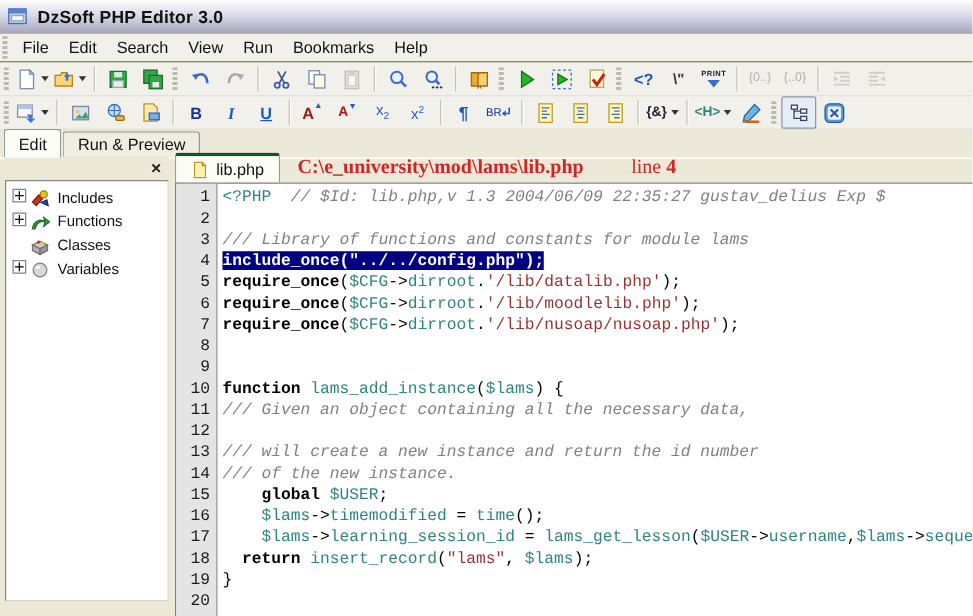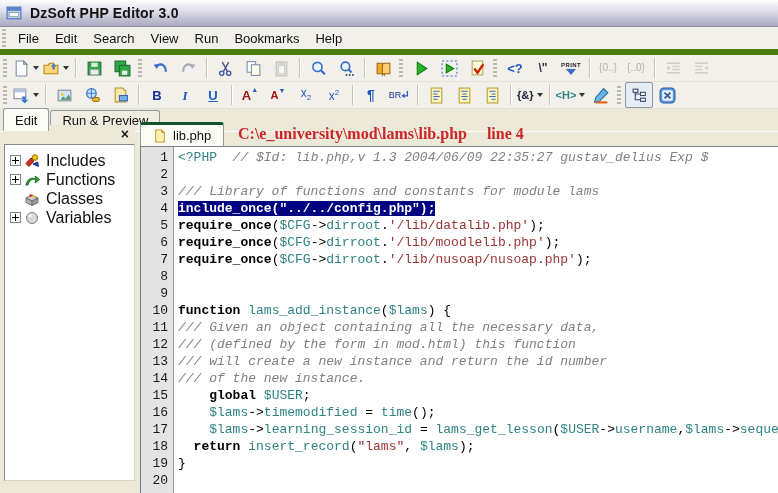--- a/index.html
+++ b/index.html
@@ -6,21 +6,21 @@
   body{width:778px;height:493px;position:relative;background:#ece9d8;overflow:hidden;
        font-family:"Liberation Sans",sans-serif;-webkit-font-smoothing:none}
 
   
   .titlebar{height:26px;background:linear-gradient(180deg,#fdfdfe 0%,#dcdbe8 45%,#a9a8bf 100%);
             display:flex;align-items:center;padding:0 6px;border-bottom:1px solid #8a8aa2}
   .titlebar .title{font-weight:bold;font-size:14px;color:#111;margin-left:7px;letter-spacing:.2px}
   .appicon svg{width:17px;height:17px;display:block}
 
   
-  .menubar{height:22px;background:#f1f0ea;display:flex;align-items:center;border-bottom:6px solid #4d7c0f}
+  .menubar{height:22px;background:#f1f0ea;display:flex;align-items:center;border-bottom:1px solid #4d7c0f}
   .menu-item{padding:3px 8px;font-size:13px;color:#111;cursor:default}
 
   
   .toolbar{height:26px;background:#f1f0ea;display:flex;align-items:center;border-bottom:1px solid #e3e0d4;padding-left:1px}
   .grip{width:4px;height:18px;margin:0 4px 0 2px;flex:none;
         background:repeating-linear-gradient(180deg,#bcb9a9 0 2px,#f1f0ea 2px 4px);}
   .tsep{width:1px;height:20px;background:#c6c3b3;box-shadow:1px 0 0 #fff;margin:0 4px;flex:none}
   .tbtn{min-width:24px;height:24px;padding:0 1px;display:flex;align-items:center;justify-content:center;
         border:1px solid transparent;border-radius:2px;flex:none;cursor:default}
   .tbtn.dis{opacity:.42;filter:grayscale(85%)}
@@ -48,39 +48,39 @@
        border-radius:3px 3px 0 0;background:#f0eee2;margin-right:1px;color:#111;cursor:default}
   .tab.active{background:#fcfcf6;padding-top:4px;position:relative;z-index:2}
 
   
   .explorer-header{position:absolute;left:4px;top:125px;width:131px;height:18px;background:#ece9d8;
                    display:flex;align-items:center;justify-content:flex-end;padding-right:6px;box-sizing:border-box}
   .xclose{font-size:14px;font-weight:bold;color:#222;line-height:1;cursor:default}
   .explorer{position:absolute;left:4px;top:144px;width:131px;height:337px;background:#fff;
             border:1px solid #888;border-right-color:#d8d5c8;border-bottom-color:#d8d5c8;
             box-sizing:border-box;padding-top:6px;overflow:hidden}
-  .trow{display:flex;align-items:center;height:19px;padding-left:5px;font-size:16px;color:#111;white-space:nowrap}
+  .trow{display:flex;align-items:flex-start;height:19px;padding-left:5px;font-size:12px;color:#111;white-space:nowrap}
   .plusbox{width:9px;height:9px;border:1px solid #848484;background:#fff;flex:none;position:relative;margin-right:3px}
   .plusbox::before,.plusbox::after{content:"";position:absolute;background:#000}
   .plusbox::before{left:1px;right:1px;top:4px;height:1px}
   .plusbox::after{top:1px;bottom:1px;left:4px;width:1px}
   .nobox{width:14px;flex:none}
   .treeicon{width:18px;height:16px;flex:none;margin-right:4px}
   .treeicon svg{width:16px;height:16px;display:block}
 
   
   .filetab{position:absolute;left:140px;top:122px;height:24px;box-sizing:border-box;
            background:#fcfcf6;border:1px solid #919b9c;border-bottom:none;border-top:3px solid #14532d;
            border-radius:3px 3px 0 0;display:flex;align-items:center;padding:0 12px;font-size:13px;color:#111}
   .filetab .ficon{margin-right:6px;display:flex}
   .filetab .ficon svg{width:14px;height:14px}
   .annotation{position:absolute;left:238px;top:125px;color:#cc2626;
               font-family:"Liberation Serif",serif;font-size:16px;white-space:nowrap}
   .annotation .path{font-weight:bold}
-  .annotation .lw{margin-left:20px;font-weight:bold}
+  .annotation .lw{margin-left:38px;font-weight:normal}
   .annotation .ln{font-weight:bold}
 
   
   .editor{position:absolute;left:140px;top:146px;width:638px;height:347px;background:#fff;
           border-top:1px solid #808080;border-left:1px solid #808080;box-sizing:border-box;
           overflow:hidden;font-family:"Liberation Mono",monospace;font-size:13px}
   .editor::before{content:"";position:absolute;left:0;top:0;bottom:0;width:32px;
                   background:#e4e4e4;border-right:1px solid #9a9a9a}
   .lines{position:relative;padding-top:2px}
   .lrow{display:flex;height:17px;line-height:17px;white-space:pre}
@@ -533,21 +533,21 @@
       <div class="lrow"><span class="num">2</span><span class="codecell"></span></div>
       <div class="lrow"><span class="num">3</span><span class="codecell"><span class="cl-com">/// Library of functions and constants for module lams</span></span></div>
       <div class="lrow"><span class="num">4</span><span class="codecell"><span class="cl-hl">include_once("../../config.php");</span></span></div>
       <div class="lrow"><span class="num">5</span><span class="codecell"><span class="cl-kw">require_once</span><span class="cl-pl">(</span><span class="cl-id">$CFG</span><span class="cl-pl">-&gt;</span><span class="cl-id">dirroot</span><span class="cl-pl">.</span><span class="cl-str">'/lib/datalib.php'</span><span class="cl-pl">);</span></span></div>
       <div class="lrow"><span class="num">6</span><span class="codecell"><span class="cl-kw">require_once</span><span class="cl-pl">(</span><span class="cl-id">$CFG</span><span class="cl-pl">-&gt;</span><span class="cl-id">dirroot</span><span class="cl-pl">.</span><span class="cl-str">'/lib/moodlelib.php'</span><span class="cl-pl">);</span></span></div>
       <div class="lrow"><span class="num">7</span><span class="codecell"><span class="cl-kw">require_once</span><span class="cl-pl">(</span><span class="cl-id">$CFG</span><span class="cl-pl">-&gt;</span><span class="cl-id">dirroot</span><span class="cl-pl">.</span><span class="cl-str">'/lib/nusoap/nusoap.php'</span><span class="cl-pl">);</span></span></div>
       <div class="lrow"><span class="num">8</span><span class="codecell"></span></div>
       <div class="lrow"><span class="num">9</span><span class="codecell"></span></div>
       <div class="lrow"><span class="num">10</span><span class="codecell"><span class="cl-kw">function</span><span class="cl-pl"> </span><span class="cl-id">lams_add_instance</span><span class="cl-pl">(</span><span class="cl-id">$lams</span><span class="cl-pl">) {</span></span></div>
       <div class="lrow"><span class="num">11</span><span class="codecell"><span class="cl-com">/// Given an object containing all the necessary data,</span></span></div>
-      <div class="lrow"><span class="num">12</span><span class="codecell"><span class="cl-com">/// (defined by the form in mod.html) this function</span></span></div>
+      <div class="lrow"><span class="num">12</span></div>
       <div class="lrow"><span class="num">13</span><span class="codecell"><span class="cl-com">/// will create a new instance and return the id number</span></span></div>
       <div class="lrow"><span class="num">14</span><span class="codecell"><span class="cl-com">/// of the new instance.</span></span></div>
       <div class="lrow"><span class="num">15</span><span class="codecell"><span class="cl-pl">    </span><span class="cl-kw">global</span><span class="cl-pl"> </span><span class="cl-id">$USER</span><span class="cl-pl">;</span></span></div>
       <div class="lrow"><span class="num">16</span><span class="codecell"><span class="cl-pl">    </span><span class="cl-id">$lams</span><span class="cl-pl">-&gt;</span><span class="cl-id">timemodified</span><span class="cl-pl"> = </span><span class="cl-id">time</span><span class="cl-pl">();</span></span></div>
       <div class="lrow"><span class="num">17</span><span class="codecell"><span class="cl-pl">    </span><span class="cl-id">$lams</span><span class="cl-pl">-&gt;</span><span class="cl-id">learning_session_id</span><span class="cl-pl"> = </span><span class="cl-id">lams_get_lesson</span><span class="cl-pl">(</span><span class="cl-id">$USER</span><span class="cl-pl">-&gt;</span><span class="cl-id">username</span><span class="cl-pl">,</span><span class="cl-id">$lams</span><span class="cl-pl">-&gt;</span><span class="cl-id">sequence</span></span></div>
       <div class="lrow"><span class="num">18</span><span class="codecell"><span class="cl-pl">  </span><span class="cl-kw">return</span><span class="cl-pl"> </span><span class="cl-id">insert_record</span><span class="cl-pl">(</span><span class="cl-str">"lams"</span><span class="cl-pl">, </span><span class="cl-id">$lams</span><span class="cl-pl">);</span></span></div>
       <div class="lrow"><span class="num">19</span><span class="codecell"><span class="cl-pl">}</span></span></div>
       <div class="lrow"><span class="num">20</span><span class="codecell"></span></div>
     </div>
 </div>

